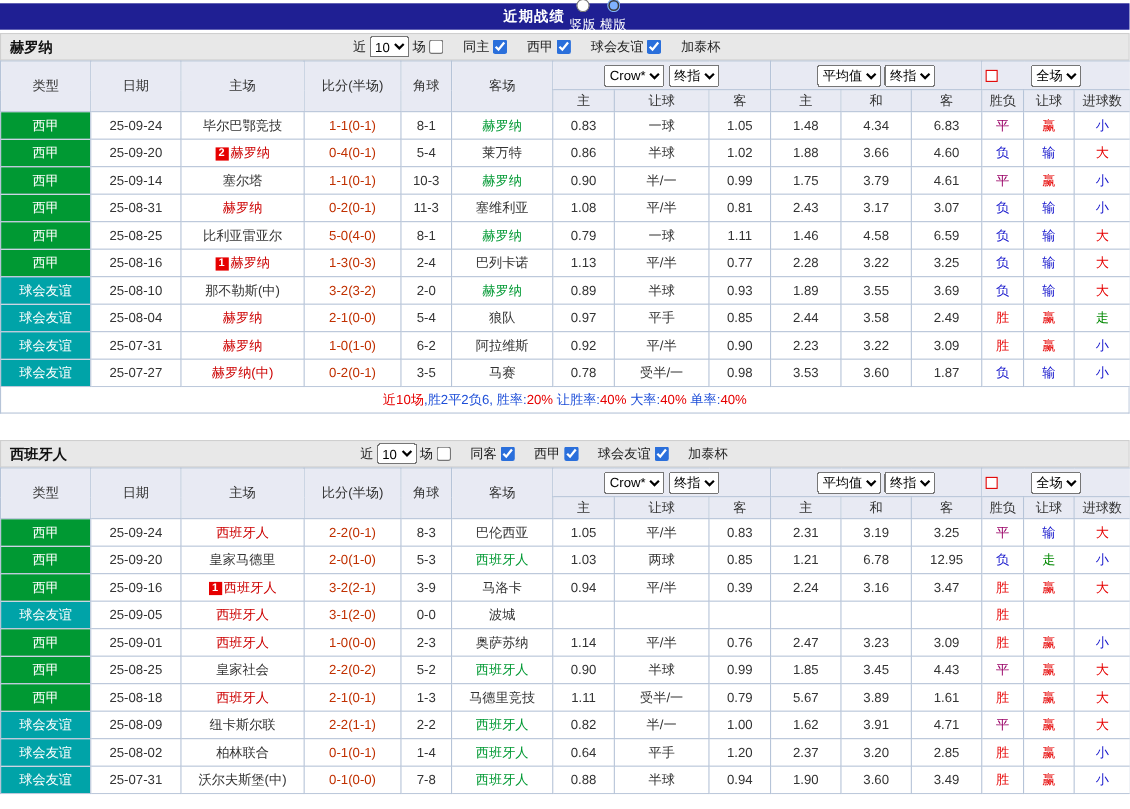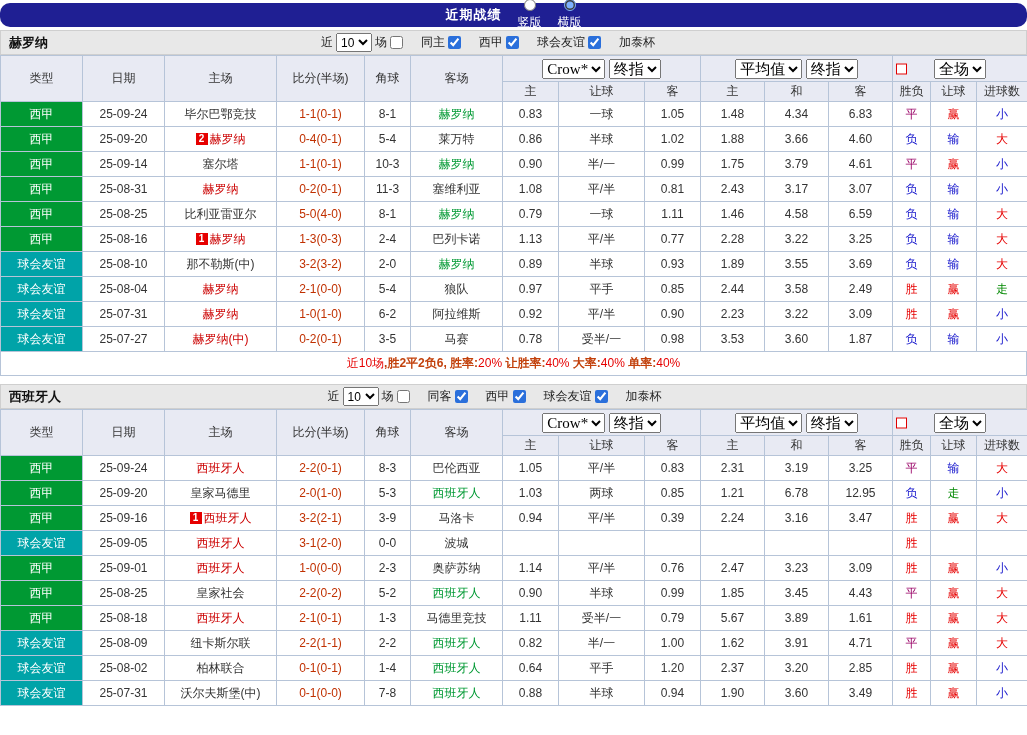--- a/index.html
+++ b/index.html
@@ -8,23 +8,22 @@
     width: 1027px;
     margin: 0 auto;
     font-family: "Liberation Sans", "DejaVu Sans", sans-serif;
     font-size: 12px;
     color: #222;
   }
   
   .topbar {
     height: 24px; margin: 3px 0;
     background: #1f1f93;
-    display: flex; align-items: center; justify-content: center; gap: 16px;
+    display: flex; align-items: center; justify-content: center; gap: 4px;
     color: #fff;
-    border-radius: 10px;
   }
   .topbar .title { font-weight: bold; font-size: 13px; letter-spacing: 1px; }
   .topbar label { display: inline-flex; align-items: center; gap: 3px; cursor: pointer; flex-direction: column; }
   .topbar input[type=radio] { width: 12px; height: 12px; accent-color: #7fb2ff; }
   
   .secbar {
     height: 25px;
     background: #e8e8e8;
     border: 1px solid #cfcfcf;
     display: flex; align-items: center;
@@ -39,53 +38,53 @@
   
   table { border-collapse: collapse; table-layout: fixed; width: 1027px; }
   th, td {
     border: 1px solid #b6c4d8;
     text-align: center; vertical-align: middle;
     overflow: hidden; white-space: nowrap;
   }
   thead th { background: #e8eaf3; font-weight: normal; color: #333; }
   thead tr.hrow1 th { height: 26px; position: relative; }
   thead tr.hrow2 th { height: 20px; }
-  thead select { font-size: 15px; height: 20px; max-width: 78px; font-family: Liberation Serif, serif; }
+  thead select { font-size: 12px; height: 20px; max-width: 78px; }
   tbody td { height: 25px; background: #fff; color: #333; }
   .redbox {
     position: absolute; left: 3px; top: 50%; transform: translateY(-50%);
     width: 11px; height: 11px; border: 1px solid #e00000; background: #fff;
     display: inline-block;
   }
   
   .c-league   { background: #009933; color: #fff; }
   .c-friendly { background: #00a3a8; color: #fff; }
   
   .teamname { cursor: pointer; }
   .c-focus-home { color: #cc0000; }
   .c-focus-away { color: #009933; }
   .c-opp { color: #333; }
   
   .c-red    { color: #e60000; }
   .c-blue   { color: #1515cc; }
   .c-green  { color: #008800; }
   .c-purple { color: #990066; }
-  .c-black  { color: #c2410c; font-weight: bold; }
+  .c-black  { color: #1d4ed8; }
   .score { color: #c03000; cursor: pointer; }
   .badge {
     display: inline-block; width: 12px; height: 12px; line-height: 12px;
     background: #e60000; color: #fff; font-size: 10px; font-weight: bold;
     margin-right: 2px; vertical-align: 1px;
   }
   
   .summary {
     height: 24px; line-height: 23px; text-align: center;
     border: 1px solid #b6c4d8; border-top: none; background: #fff;
   }
-  .section + .section { margin-top: 8px; }
+  .section + .section { margin-top: 24px; }
 </style>
 </head>
 <body>
 
 <div class="topbar">
   <span class="title">近期战绩</span>
   <label>
     <input type="radio" name="layout" style="">
     <span>竖版</span>
   </label>

